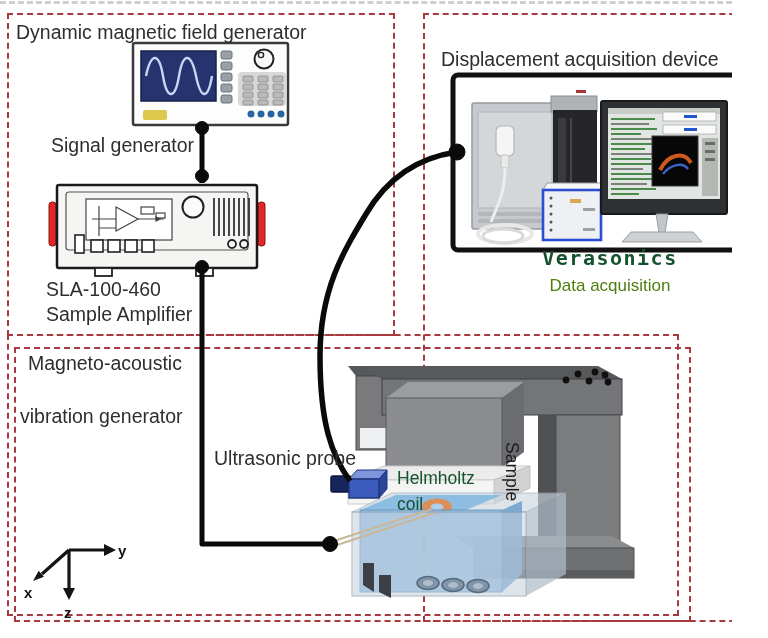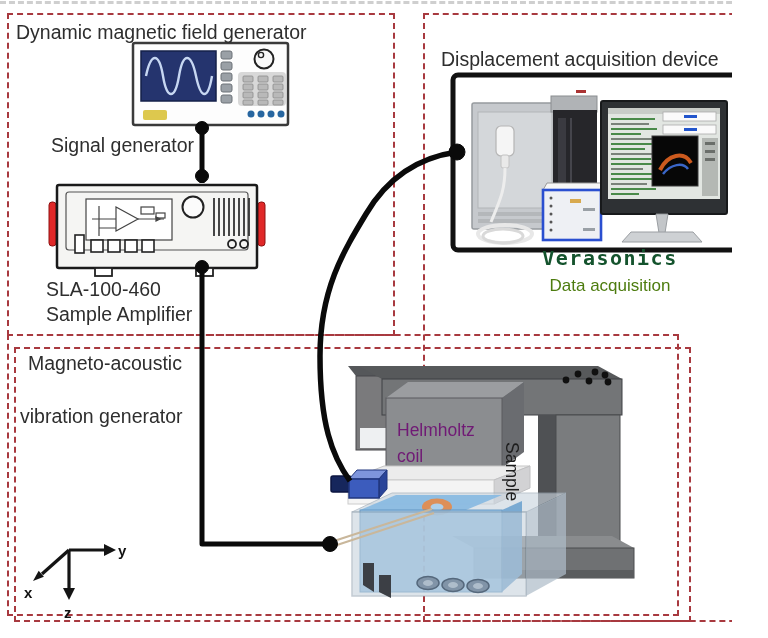--- a/index.html
+++ b/index.html
@@ -11,21 +11,21 @@
   .dash-gray-top{position:absolute;left:0;top:1px;width:768px;height:0;border-top:3px dashed #cfcfcf;}
   .dash-right-faint{position:absolute;left:763px;top:13px;width:0;height:612px;border-left:2px dashed #cf9a9a;}
   .art{position:absolute;left:0;top:0;z-index:2;}
   .lbl{position:absolute;z-index:3;white-space:nowrap;line-height:1.15;pointer-events:none;}
   .t19{font-size:19.5px;color:#2e2e2e;}
   .t17{font-size:17px;color:#4d7c0f;}
   .brand{font-family:"DejaVu Sans Mono", monospace;font-weight:bold;font-size:20px;letter-spacing:1.5px;color:#14532d;text-align:center;width:180px;}
   .center{text-align:center;width:180px;}
   .vert{writing-mode:vertical-rl;font-size:17.5px;color:#1d1d1d;}
   .axis{font-weight:bold;font-size:15px;color:#111;}
-  .helm{font-size:17.5px;color:#701a75;}
+  .helm{font-size:17.5px;color:#14532d;margin-top:48px;}
   .boxes{z-index:1;}
 </style>
 </head>
 <body>
 
 <div class="canvas">
 
   <div class="dash-gray-top"></div>
   <div class="dash-right-faint"></div>
   <div class="dash boxes" style="left:7px;top:13px;width:388px;height:323px;"></div>
@@ -292,20 +292,21 @@
 
   <div class="lbl t19" style="left:16px;top:21px;">Dynamic magnetic field generator</div>
   <div class="lbl t19" style="left:51px;top:134px;">Signal generator</div>
   <div class="lbl t19" style="left:46px;top:278px;">SLA-100-460</div>
   <div class="lbl t19" style="left:46px;top:303px;">Sample Amplifier</div>
   <div class="lbl t19" style="left:441px;top:24px;margin-top:24px;">Displacement acquisition device</div>
   <div class="lbl brand" style="left:520px;top:247px;">Verasonics</div>
   <div class="lbl t17 center" style="left:520px;top:276px;">Data acquisition</div>
   <div class="lbl t19" style="left:28px;top:352px;">Magneto-acoustic</div>
   <div class="lbl t19" style="left:20px;top:386px;margin-top:19px;">vibration generator</div>
+  <div class="lbl t19" style="left:214px;top:447px;">Ultrasonic probe</div>
   <div class="lbl helm" style="left:397px;top:420px;">Helmholtz</div>
   <div class="lbl helm" style="left:397px;top:446px;">coil</div>
   <div class="lbl vert" style="left:502px;top:442px;">Sample</div>
   <div class="lbl axis" style="left:118px;top:542px;">y</div>
   <div class="lbl axis" style="left:24px;top:584px;">x</div>
   <div class="lbl axis" style="left:64px;top:604px;">z</div>
 
 </div>
 
 </body></html>

